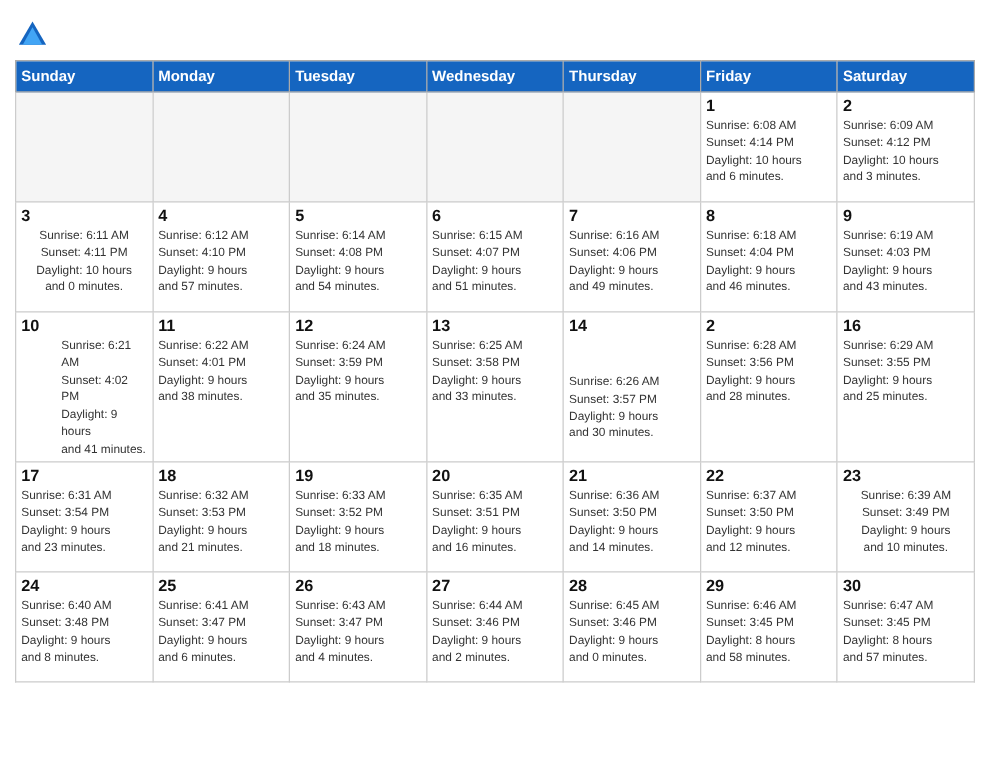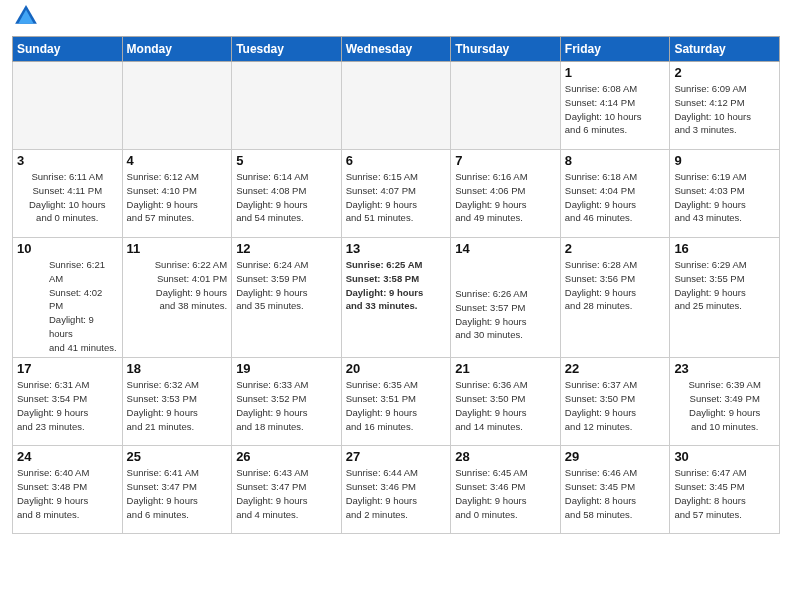--- a/index.html
+++ b/index.html
@@ -7,21 +7,21 @@
       font-family: Arial, sans-serif;
       background: #fff;
       width: 792px;
       min-height: 612px;
       overflow: hidden;
     }
     .page {
       width: 792px;
       min-height: 612px;
       background: #fff;
-      padding: 2px 12px 10px 12px;
+      padding: 14px 12px 10px 12px;
     }
     .header {
       display: flex;
       justify-content: space-between;
       align-items: flex-start;
       margin-bottom: 6px;
     }
     .logo {
       display: flex;
       align-items: center;
@@ -199,35 +199,35 @@
         <tr>
           <td>
             <div class="day-number">10</div>
             <div class="day-info" style="white-space: pre-line; margin-left: 32px;">Sunrise: 6:21 AM
 Sunset: 4:02 PM
 Daylight: 9 hours
 and 41 minutes.</div>
           </td>
           <td>
             <div class="day-number">11</div>
-            <div class="day-info" style="white-space: pre-line; text-align: right;">Sunrise: 6:22 AM
+            <div class="day-info" style="white-space: pre-line;">Sunrise: 6:22 AM
 Sunset: 4:01 PM
 Daylight: 9 hours
 and 38 minutes.</div>
           </td>
           <td>
             <div class="day-number">12</div>
             <div class="day-info" style="white-space: pre-line;">Sunrise: 6:24 AM
 Sunset: 3:59 PM
 Daylight: 9 hours
 and 35 minutes.</div>
           </td>
           <td>
             <div class="day-number">13</div>
-            <div class="day-info" style="white-space: pre-line; font-weight: bold;">Sunrise: 6:25 AM
+            <div class="day-info" style="white-space: pre-line;">Sunrise: 6:25 AM
 Sunset: 3:58 PM
 Daylight: 9 hours
 and 33 minutes.</div>
           </td>
           <td>
             <div class="day-number">14</div>
             <div class="day-info" style="white-space: pre-line; margin-top: 31px;">Sunrise: 6:26 AM
 Sunset: 3:57 PM
 Daylight: 9 hours
 and 30 minutes.</div>

